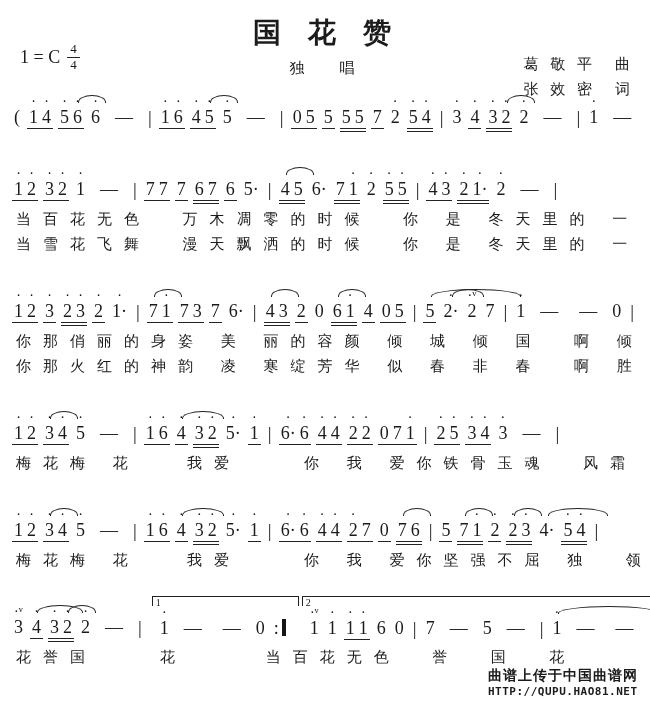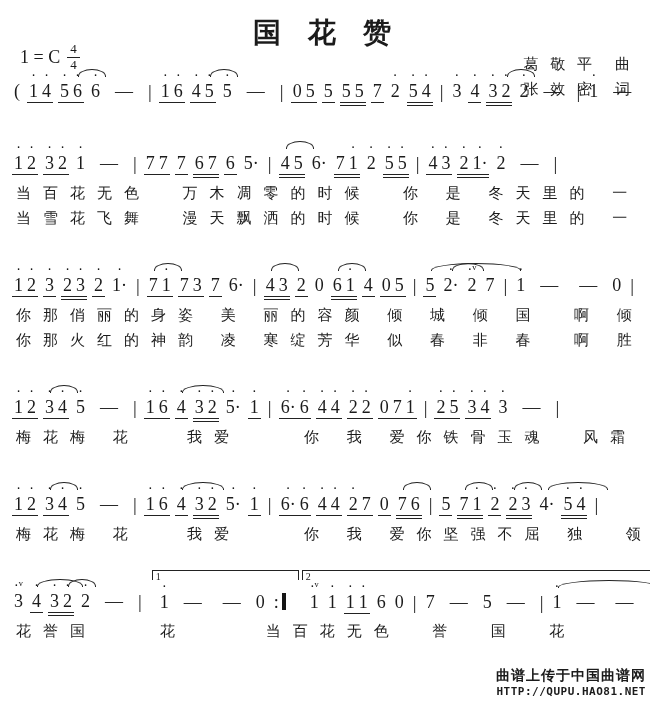--- a/index.html
+++ b/index.html
@@ -26,29 +26,30 @@
   .ul2{border-bottom:4px double #222;}
   .tok{display:inline-flex;flex-direction:column;align-items:center;position:relative;padding:0 2px;}
   .dots{height:8px;font-size:14px;line-height:5px;color:#111;}
   .ch{font-size:18px;line-height:21px;white-space:pre;}
   .bar .ch{font-size:19px;}
   .dash{padding:0 8px;}
   .rep .ch::after{content:"";display:inline-block;width:4px;height:17px;background:#151515;margin-left:3px;vertical-align:-2px;}
   .slur{position:absolute;top:-4px;left:55%;height:7px;border:1.3px solid #222;border-bottom:none;
         border-radius:55% 55% 0 0/100% 100% 0 0;pointer-events:none;}
   .lyrics{font-size:15px;letter-spacing:12px;margin-top:6px;white-space:pre;margin-left:4px;}
-  .footer{position:absolute;right:4px;bottom:6px;text-align:right;}
+  .footer{position:absolute;right:12px;bottom:6px;text-align:left;}
   .footer .site{font-size:14px;font-weight:bold;letter-spacing:1px;}
   .footer .url{font-size:11px;font-weight:bold;font-family:"DejaVu Sans Mono","Liberation Mono",monospace;letter-spacing:0.5px;}
 </style>
 </head>
 <body>
 
 <div class="page">
   <div class="title">国 花 赞</div>
+  <div class="subtitle">独　唱</div>
 
   <div class="keysig">
     <span>1 = C</span>
     <span class="frac">
       <span class="num">4</span>
       <span class="den">4</span>
     </span>
   </div>
 
   <div class="credits">

